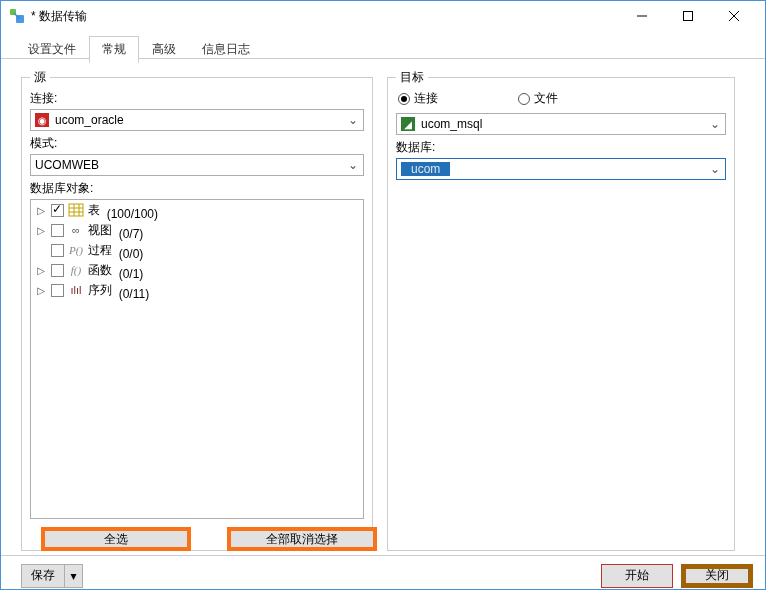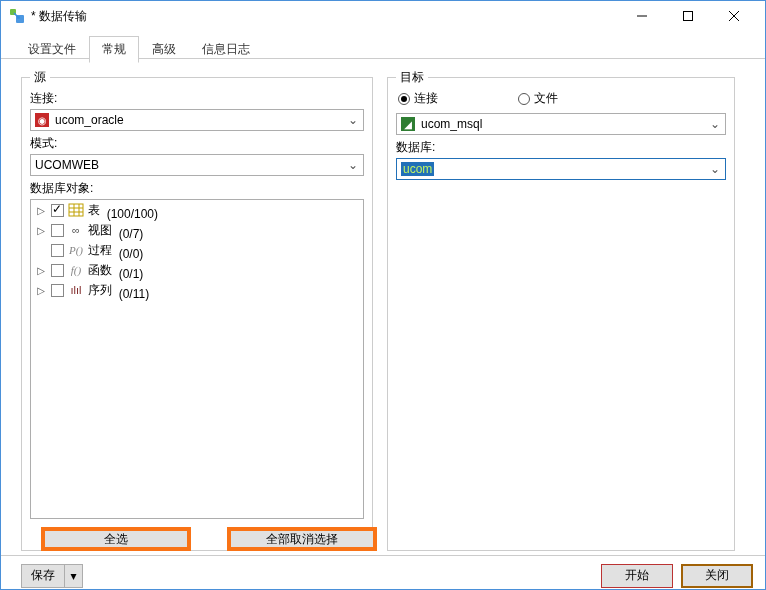--- a/index.html
+++ b/index.html
@@ -92,21 +92,21 @@
     color: #555;
   }
   .combo .conn-icon {
     width: 14px; height: 14px; margin-right: 6px;
     display:flex; align-items:center; justify-content:center;
     font-size:10px; color:#fff;
   }
   .oracle-icon { background:#c62828; }
   .msql-icon { background:#2e7d32; }
   .combo.focus { border:1px solid #2170b8; }
-  .combo.focus .selected-text { background:#2170b8; color:#bef264; padding:0 2px;}
+  .combo.focus .selected-text { background:#2170b8; color:#e5e5e5; padding:0 10px;}
   .tree-box {
     border: 1px solid #adadad;
     height: 320px;
     overflow: auto;
     background:#fff;
   }
   .tree-row {
     display: flex;
     align-items: center;
     height: 20px;
@@ -156,21 +156,21 @@
   .save-main {
     border:1px solid #adadad; background:#e1e1e1;
     width:44px; height:24px; display:flex; align-items:center; justify-content:center;
   }
   .save-dd {
     border:1px solid #adadad; border-left:none; background:#e1e1e1;
     width:18px; height:24px; display:flex; align-items:center; justify-content:center;
   }
   .footer-spacer { flex:1; }
   .footer-btn {
-    border:2px solid #a16207; background:#e1e1e1;
+    border:5px solid #a16207; background:#e1e1e1;
     width:72px; height:24px; display:flex; align-items:center; justify-content:center;
     margin-left:8px;
   }
   .footer-btn.primary { border:1px solid #b33; }
 </style>
 </head>
 <body>
 
 <div class="title-bar">
   <span class="app-icon">

